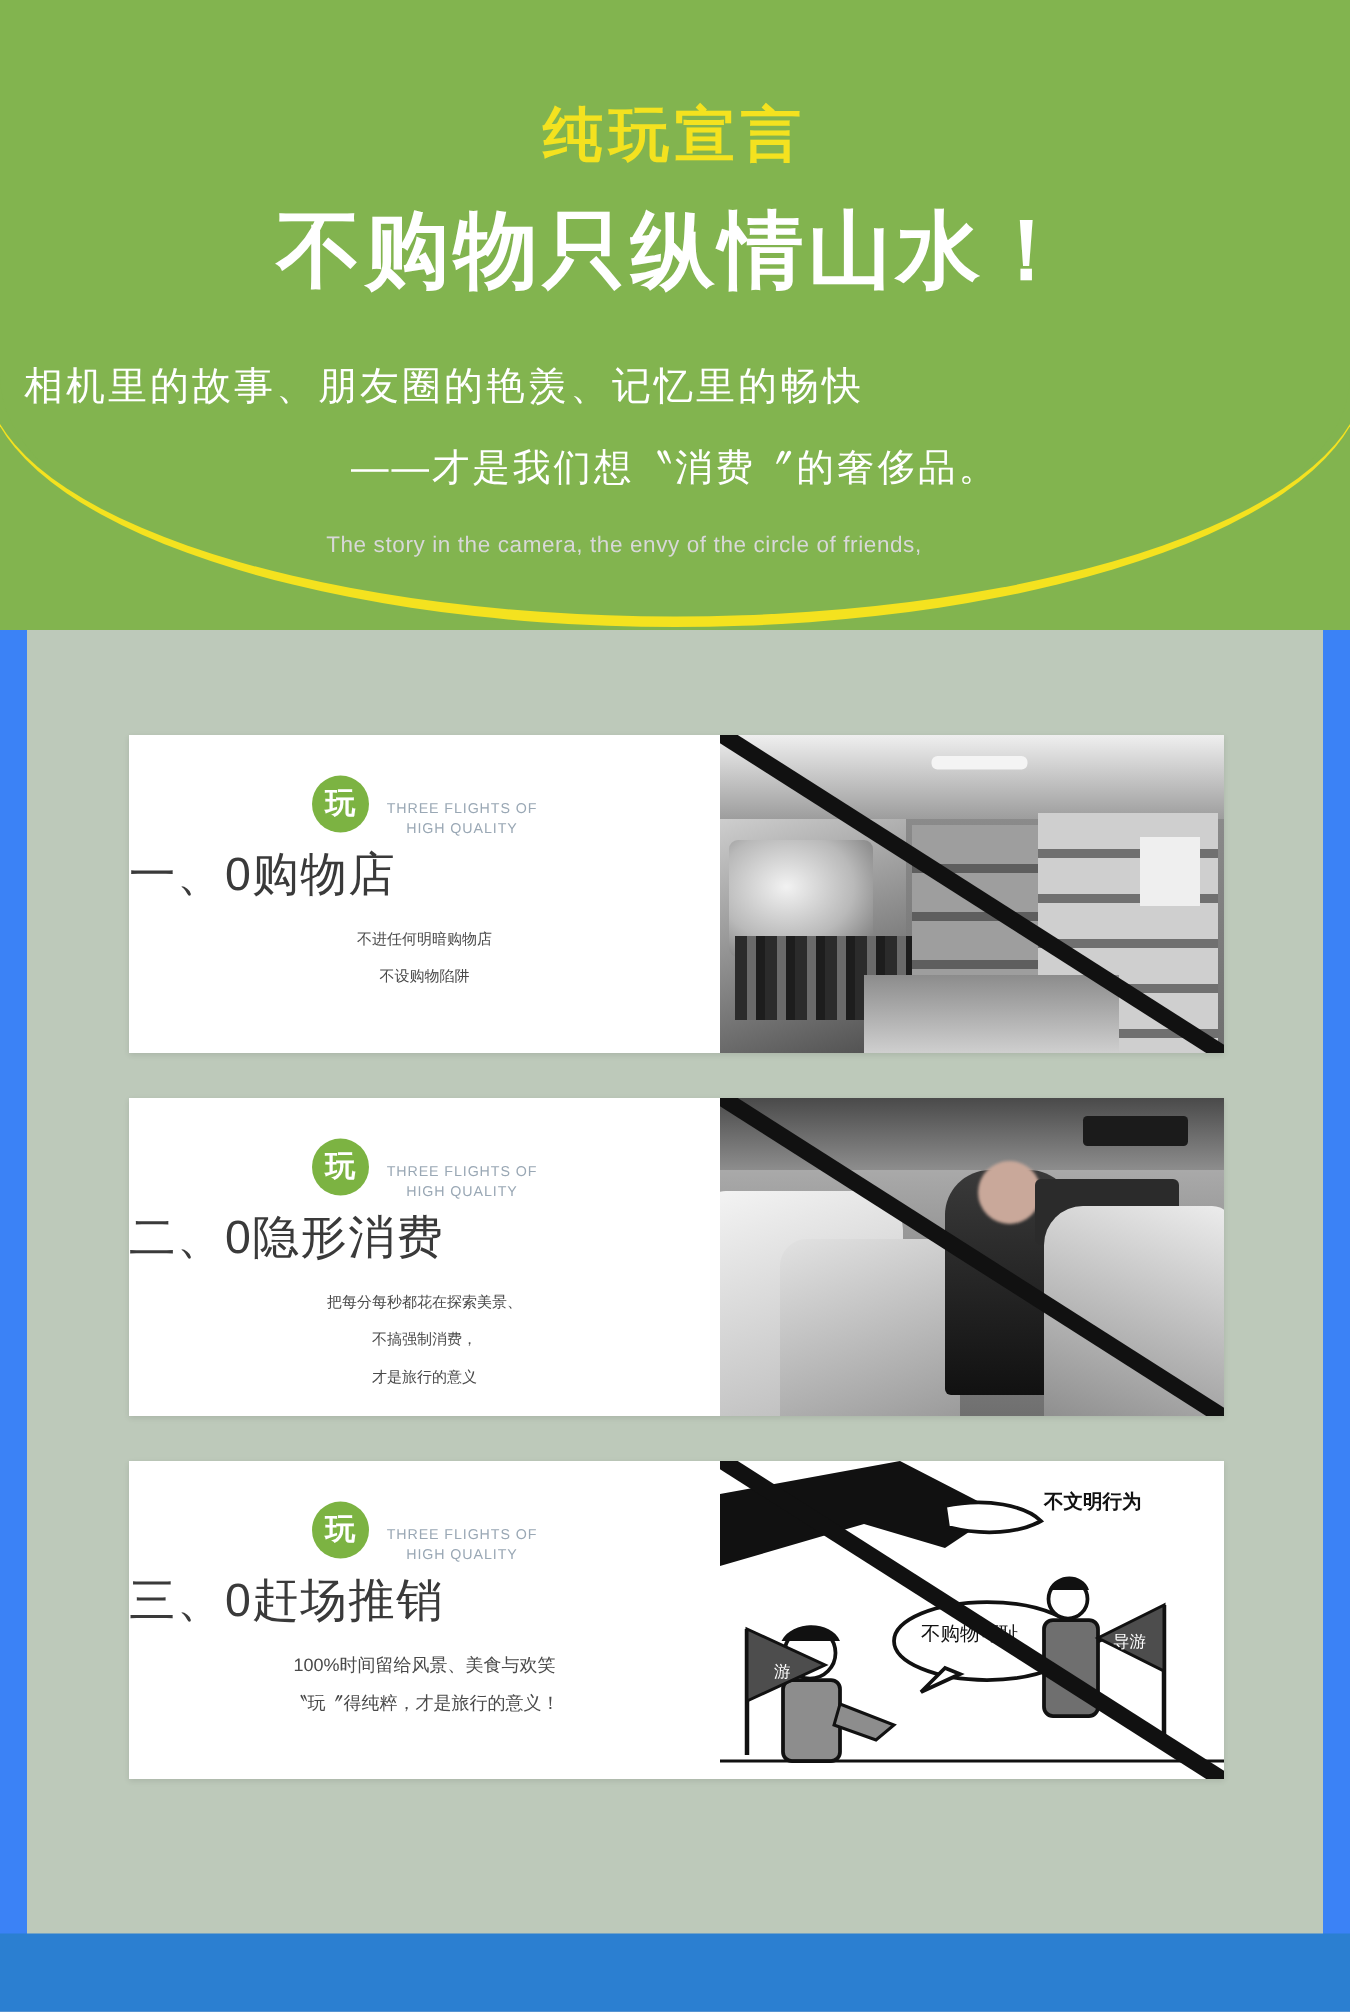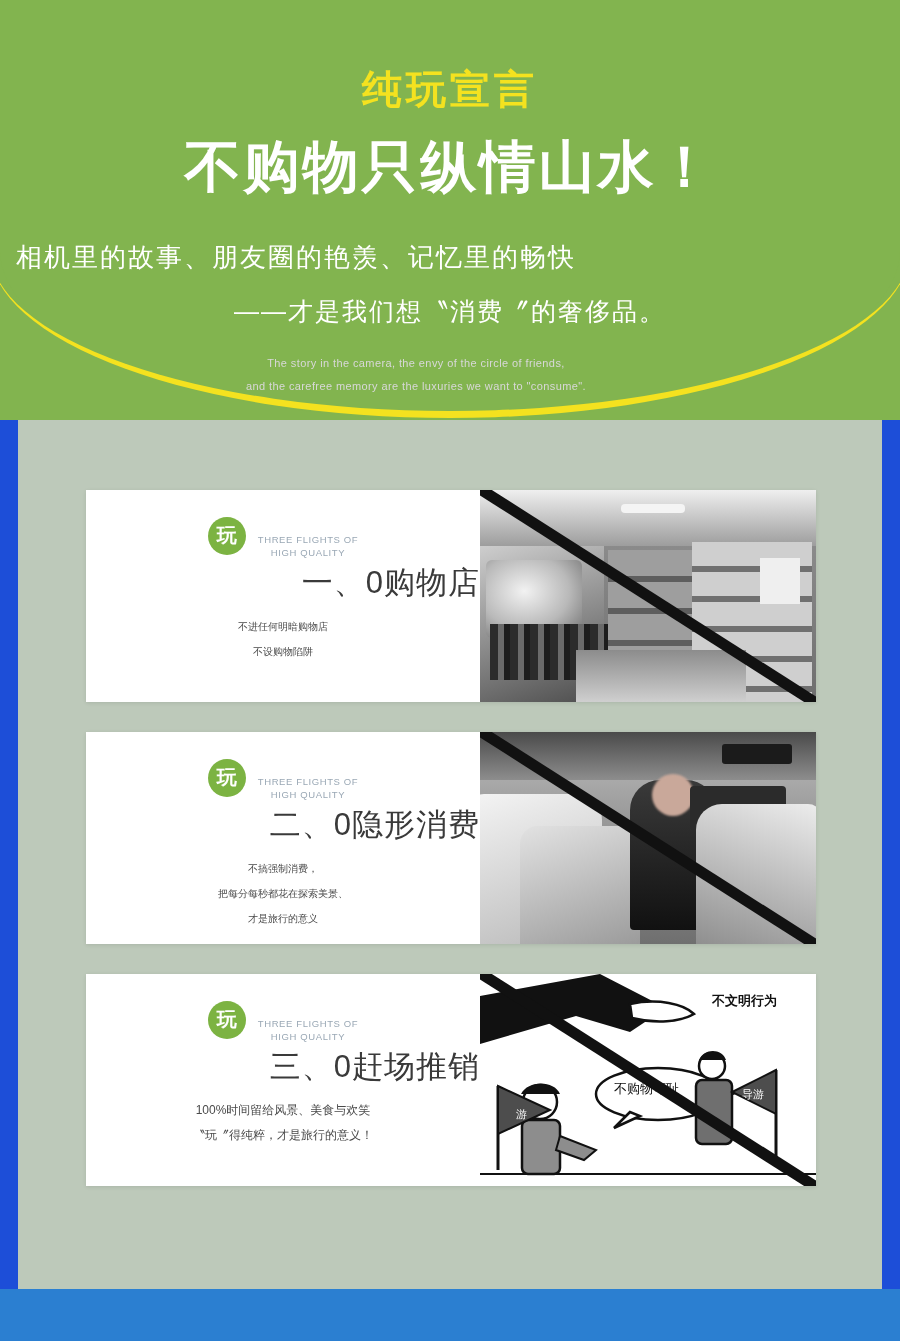--- a/index.html
+++ b/index.html
@@ -11,21 +11,21 @@
     background: #2d7fd3;
     position: relative;
     overflow: hidden;
   }
 
   
   .poster {
     position: absolute;
     left: 0; top: 0;
     width: 900px; height: 1341px;
-    background: #1d4ed8;
+    background: #3b82f6;
   }
   .poster-body {
     position: absolute;
     left: 18px; top: 0;
     width: 864px; height: 1290px;
     background: #bdc9ba;
   }
 
   
   .header {
@@ -87,21 +87,21 @@
     top: 295px; left: 0; width: 900px;
     text-align: center;
     font-size: 25px;
     color: #ffffff;
     letter-spacing: 2px;
   }
   .hdr-en {
     position: absolute;
     top: 352px; left: 0; width: 832px;
     text-align: center;
-    font-size: 11px;
+    font-size: 15px;
     color: #d8d8d8;
     line-height: 23px;
     letter-spacing: .4px;
   }
 
   
   .card {
     position: absolute;
     left: 86px;
     width: 730px;
@@ -144,21 +144,21 @@
     font-size: 9.5px;
     color: #9aa8b5;
     line-height: 13px;
     letter-spacing: .6px;
     text-align: center;
     margin-top: 21px;
   }
   .card-title {
     position: absolute;
     top: 72px; left: 0; width: 394px;
-    text-align: right;
+    text-align: left;
     font-size: 31px;
     color: #3a3a3a;
     letter-spacing: 1px;
   }
   .card-desc {
     position: absolute;
     top: 124px; left: 0; width: 394px;
     text-align: center;
     font-size: 10px;
     color: #4a4a4a;
@@ -283,21 +283,20 @@
   <div class="header">
     <div class="header-inner"></div>
     <div class="arc"></div>
 
     <div class="hdr-title-small">纯玩宣言</div>
     <div class="hdr-title-big">不购物只纵情山水！</div>
     <div class="hdr-sub1">相机里的故事、朋友圈的艳羡、记忆里的畅快</div>
     <div class="hdr-sub2">——才是我们想〝消费〞的奢侈品。</div>
     <div class="hdr-en">
       <div>The story in the camera, the envy of the circle of friends,</div>
-      <div>and the carefree memory are the luxuries we want to "consume".</div>
     </div>
   </div>
 
   <div class="card" id="card1">
     <div class="card-left">
       <div class="badge-row">
         <div class="badge">玩</div>
         <div class="badge-en">
           <div>THREE FLIGHTS OF</div>
           <div>HIGH QUALITY</div>
@@ -328,22 +327,22 @@
     <div class="card-left">
       <div class="badge-row">
         <div class="badge">玩</div>
         <div class="badge-en">
           <div>THREE FLIGHTS OF</div>
           <div>HIGH QUALITY</div>
         </div>
       </div>
       <div class="card-title">二、0隐形消费</div>
       <div class="card-desc">
+        <div>把每分每秒都花在探索美景、</div>
         <div>不搞强制消费，</div>
-        <div>把每分每秒都花在探索美景、</div>
         <div>才是旅行的意义</div>
       </div>
     </div>
     <div class="card-right">
       <div class="photo2">
         <div class="p2top"></div>
         <div class="seatL"></div>
         <div class="seatL2"></div>
         <div class="person"></div>
         <div class="win"></div>
@@ -391,21 +390,21 @@
           <path d="M219,86 C224,74 242,74 246,86 Z" fill="#111"></path>
           <rect x="216" y="106" width="36" height="64" rx="6" fill="#6f6f6f" stroke="#111" stroke-width="2.5"></rect>
           <path d="M252,120 L286,104" stroke="#111" stroke-width="3"></path>
 
           <path d="M296,96 L296,186" stroke="#111" stroke-width="3"></path>
           <path d="M296,96 L252,118 L296,140 Z" fill="#4d4d4d" stroke="#111" stroke-width="2"></path>
           <text x="262" y="124" font-size="11" fill="#fff" font-family="DejaVu Sans, sans-serif">导游</text>
 
           <path d="M0,200 L336,200" stroke="#111" stroke-width="2"></path>
         </svg>
-        <div class="cartoonTxt" style="left:232px; top:18px;text-align:right;">不文明行为</div>
+        <div class="cartoonTxt" style="left:216px; top:18px;text-align:right;">不文明行为</div>
         <div class="cartoonTxt" style="left:134px; top:106px; font-weight:normal;">不购物可耻</div>
       </div>
       <div class="slash"></div>
     </div>
   </div>
 
   <div class="bottom-strip"></div>
 </div>
 
 </body></html>

